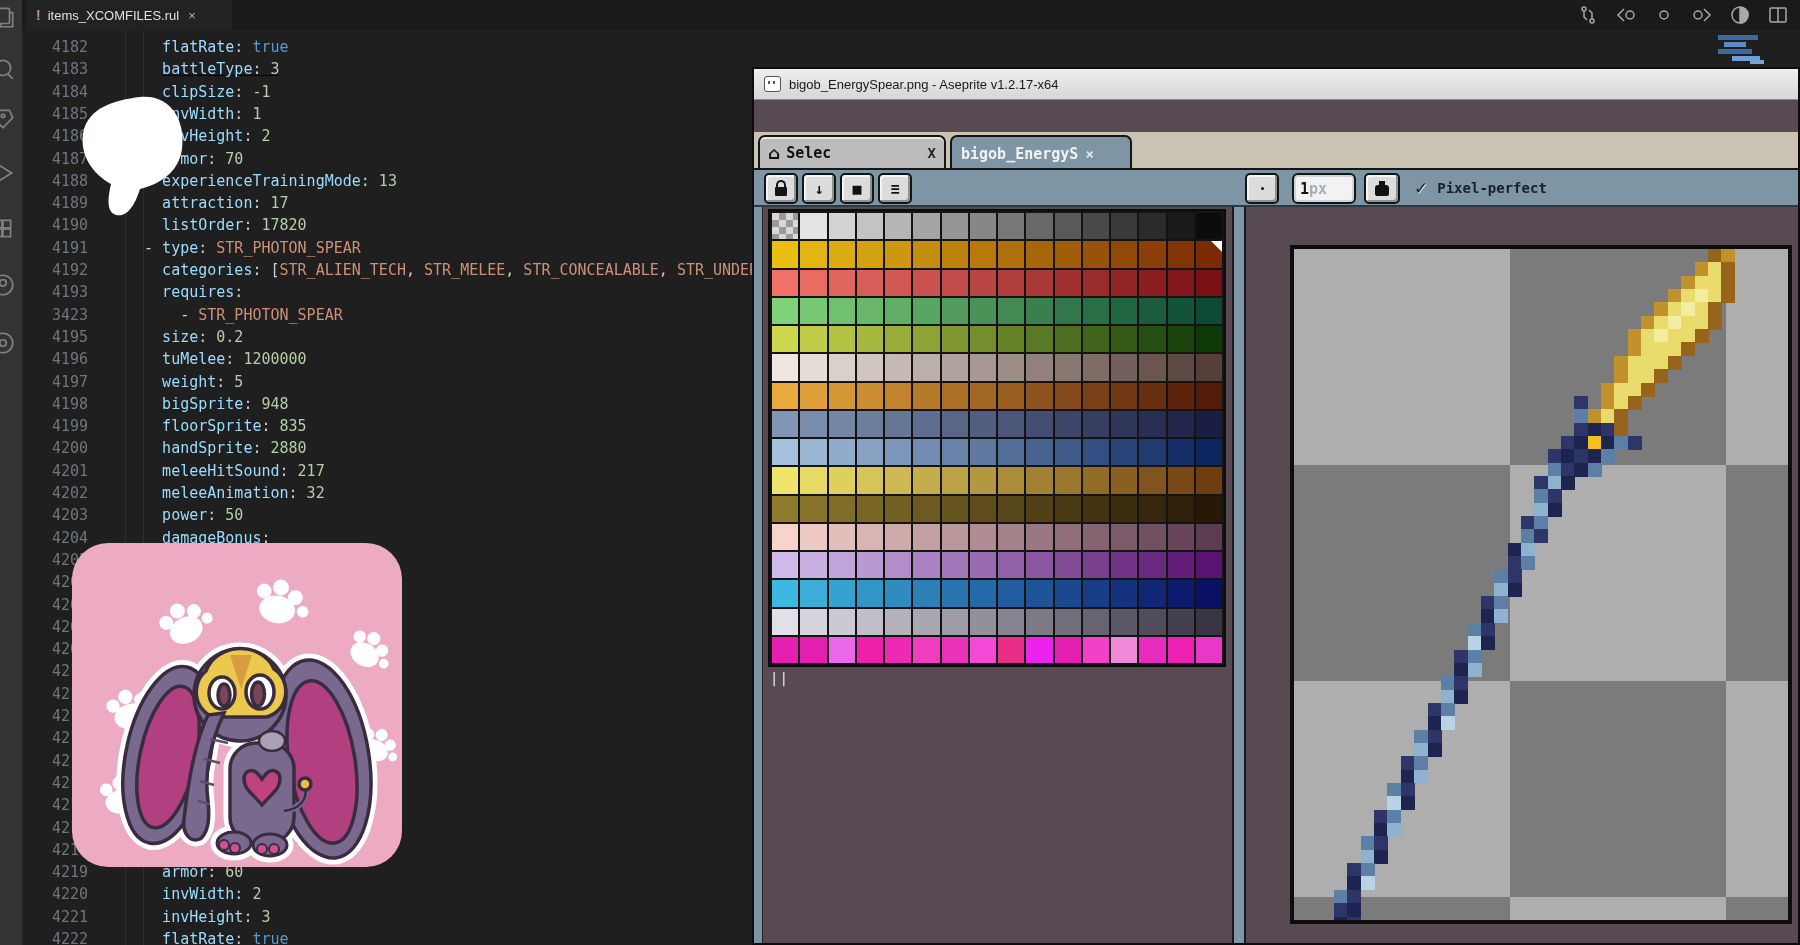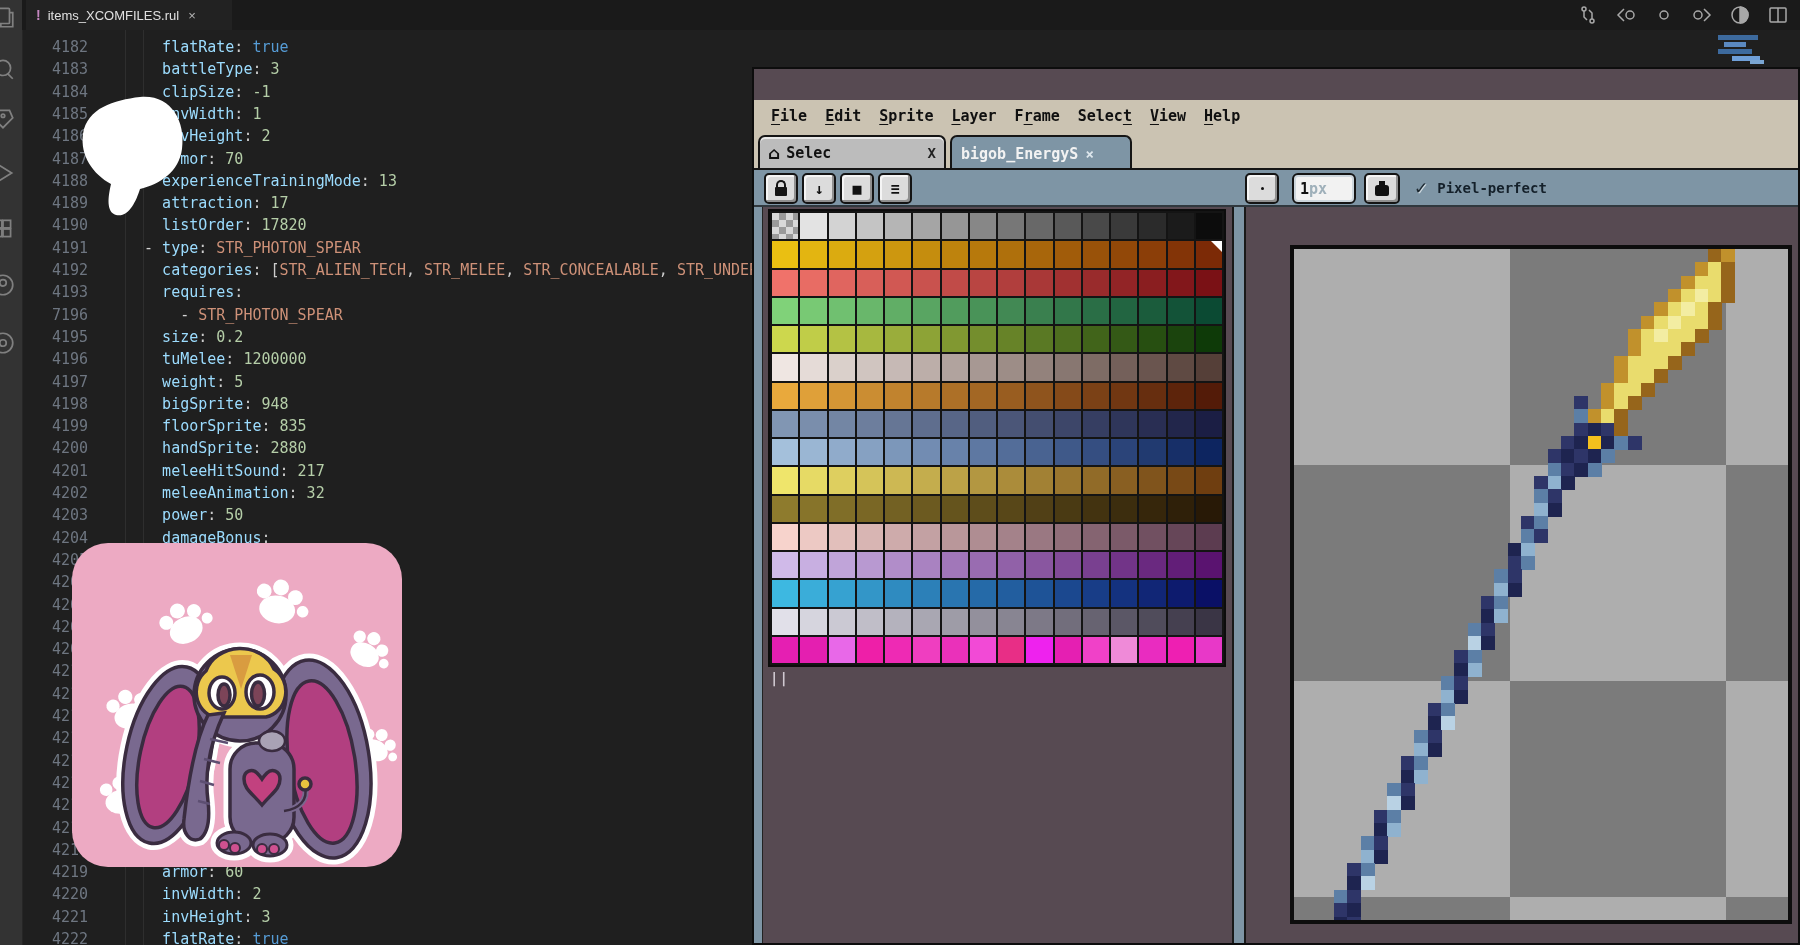--- a/index.html
+++ b/index.html
@@ -145,32 +145,32 @@
             <path d="M12 5v14"></path>
           </svg></span>
     </div>
   </div>
 
   <div id="editor">
     <div class="iguide" style="left:103px"></div>
     <div class="iguide" style="left:121px"></div>
     <div id="code-lines">
         <div class="code-line" style="top: 6px;"><span class="gut">4182</span><span class="src" style="left: 140.12px;"><span class="tok-k">flatRate</span><span class="tok-p">: </span><span class="tok-b">true</span></span></div>
-        <div class="code-line" style="top: 28.3px;"><span class="gut">4183</span><span class="src" style="left: 140.12px;"><span class="tok-k">battleType</span><span class="tok-p">: </span><span class="tok-n">3</span></span></div>
+        <div class="code-line" style="top: 28.3px;"><span class="gut">4183</span><span class="src" style="left: 140.12px; text-decoration: underline;"><span class="tok-k">battleType</span><span class="tok-p">: </span><span class="tok-n">3</span></span></div>
         <div class="code-line" style="top: 50.6px;"><span class="gut">4184</span><span class="src" style="left: 140.12px;"><span class="tok-k">clipSize</span><span class="tok-p">: </span><span class="tok-n">-1</span></span></div>
         <div class="code-line" style="top: 72.9px;"><span class="gut">4185</span><span class="src" style="left: 140.12px;"><span class="tok-k">invWidth</span><span class="tok-p">: </span><span class="tok-n">1</span></span></div>
         <div class="code-line" style="top: 95.2px;"><span class="gut">4186</span><span class="src" style="left: 140.12px;"><span class="tok-k">invHeight</span><span class="tok-p">: </span><span class="tok-n">2</span></span></div>
         <div class="code-line" style="top: 117.5px;"><span class="gut">4187</span><span class="src" style="left: 140.12px;"><span class="tok-k">armor</span><span class="tok-p">: </span><span class="tok-n">70</span></span></div>
         <div class="code-line" style="top: 139.8px;"><span class="gut">4188</span><span class="src" style="left: 140.12px;"><span class="tok-k">experienceTrainingMode</span><span class="tok-p">: </span><span class="tok-n">13</span></span></div>
         <div class="code-line" style="top: 162.1px;"><span class="gut">4189</span><span class="src" style="left: 140.12px;"><span class="tok-k">attraction</span><span class="tok-p">: </span><span class="tok-n">17</span></span></div>
         <div class="code-line" style="top: 184.4px;"><span class="gut">4190</span><span class="src" style="left: 140.12px;"><span class="tok-k">listOrder</span><span class="tok-p">: </span><span class="tok-n">17820</span></span></div>
         <div class="code-line" style="top: 206.7px;"><span class="gut">4191</span><span class="src" style="left: 122.06px;"><span class="tok-d">- </span><span class="tok-k">type</span><span class="tok-p">: </span><span class="tok-s">STR_PHOTON_SPEAR</span></span></div>
         <div class="code-line" style="top: 229px;"><span class="gut">4192</span><span class="src" style="left: 140.12px;"><span class="tok-k">categories</span><span class="tok-p">: [</span><span class="tok-s">STR_ALIEN_TECH</span><span class="tok-p">, </span><span class="tok-s">STR_MELEE</span><span class="tok-p">, </span><span class="tok-s">STR_CONCEALABLE</span><span class="tok-p">, </span><span class="tok-s">STR_UNDERWATER_ONLY</span></span></div>
         <div class="code-line" style="top: 251.3px;"><span class="gut">4193</span><span class="src" style="left: 140.12px;"><span class="tok-k">requires</span><span class="tok-p">:</span></span></div>
-        <div class="code-line" style="top: 273.6px;"><span class="gut">7196</span><span class="src" style="left: 158.18px;"><span class="tok-d">- </span><span class="tok-s">STR_PHOTON_SPEAR</span></span></div>
+        <div class="code-line" style="top: 273.6px;"><span class="gut">3423</span><span class="src" style="left: 158.18px;"><span class="tok-d">- </span><span class="tok-s">STR_PHOTON_SPEAR</span></span></div>
         <div class="code-line" style="top: 295.9px;"><span class="gut">4195</span><span class="src" style="left: 140.12px;"><span class="tok-k">size</span><span class="tok-p">: </span><span class="tok-n">0.2</span></span></div>
         <div class="code-line" style="top: 318.2px;"><span class="gut">4196</span><span class="src" style="left: 140.12px;"><span class="tok-k">tuMelee</span><span class="tok-p">: </span><span class="tok-n">1200000</span></span></div>
         <div class="code-line" style="top: 340.5px;"><span class="gut">4197</span><span class="src" style="left: 140.12px;"><span class="tok-k">weight</span><span class="tok-p">: </span><span class="tok-n">5</span></span></div>
         <div class="code-line" style="top: 362.8px;"><span class="gut">4198</span><span class="src" style="left: 140.12px;"><span class="tok-k">bigSprite</span><span class="tok-p">: </span><span class="tok-n">948</span></span></div>
         <div class="code-line" style="top: 385.1px;"><span class="gut">4199</span><span class="src" style="left: 140.12px;"><span class="tok-k">floorSprite</span><span class="tok-p">: </span><span class="tok-n">835</span></span></div>
         <div class="code-line" style="top: 407.4px;"><span class="gut">4200</span><span class="src" style="left: 140.12px;"><span class="tok-k">handSprite</span><span class="tok-p">: </span><span class="tok-n">2880</span></span></div>
         <div class="code-line" style="top: 429.7px;"><span class="gut">4201</span><span class="src" style="left: 140.12px;"><span class="tok-k">meleeHitSound</span><span class="tok-p">: </span><span class="tok-n">217</span></span></div>
         <div class="code-line" style="top: 452px;"><span class="gut">4202</span><span class="src" style="left: 140.12px;"><span class="tok-k">meleeAnimation</span><span class="tok-p">: </span><span class="tok-n">32</span></span></div>
         <div class="code-line" style="top: 474.3px;"><span class="gut">4203</span><span class="src" style="left: 140.12px;"><span class="tok-k">power</span><span class="tok-p">: </span><span class="tok-n">50</span></span></div>
         <div class="code-line" style="top: 496.6px;"><span class="gut">4204</span><span class="src" style="left: 140.12px;"><span class="tok-k">damageBonus</span><span class="tok-p">:</span></span></div>
@@ -196,31 +196,25 @@
     <div id="minimap-frag">
       <div style="left:24px;top:2px;width:40px;height:5px;background:#3d6a9e"></div>
       <div style="left:30px;top:9px;width:22px;height:5px;background:#5b89c0"></div>
       <div style="left:24px;top:16px;width:34px;height:5px;background:#3d6a9e"></div>
       <div style="left:38px;top:23px;width:28px;height:5px;background:#6f9fd8"></div>
       <div style="left:56px;top:27px;width:14px;height:4px;background:#7aa5d2"></div>
     </div>
   </div>
 
   <div id="aseprite">
-
-    <div id="ase-menubar">
-        <span class="menu-item"><u>F</u>ile</span>
-        <span class="menu-item"><u>E</u>dit</span>
-        <span class="menu-item"><u>S</u>prite</span>
-        <span class="menu-item"><u>L</u>ayer</span>
-        <span class="menu-item">F<u>r</u>ame</span>
-        <span class="menu-item">Selec<u>t</u></span>
-        <span class="menu-item"><u>V</u>iew</span>
-        <span class="menu-item"><u>H</u>elp</span>
-      </div>
+    <div id="ase-title">
+      <span id="ase-logo"></span>
+      <span class="t">bigob_EnergySpear.png - Aseprite v1.2.17-x64</span>
+    </div>
+
 
     <div id="ase-tabrow">
       <div id="tab-home">
         <span class="h-icon">⌂</span>
         <span class="h-lbl">Selec</span>
         <span class="h-cls">X</span>
       </div>
       <div id="tab-sprite">
         <span class="s-lbl">bigob_EnergyS</span>
         <span class="s-cls">×</span>

